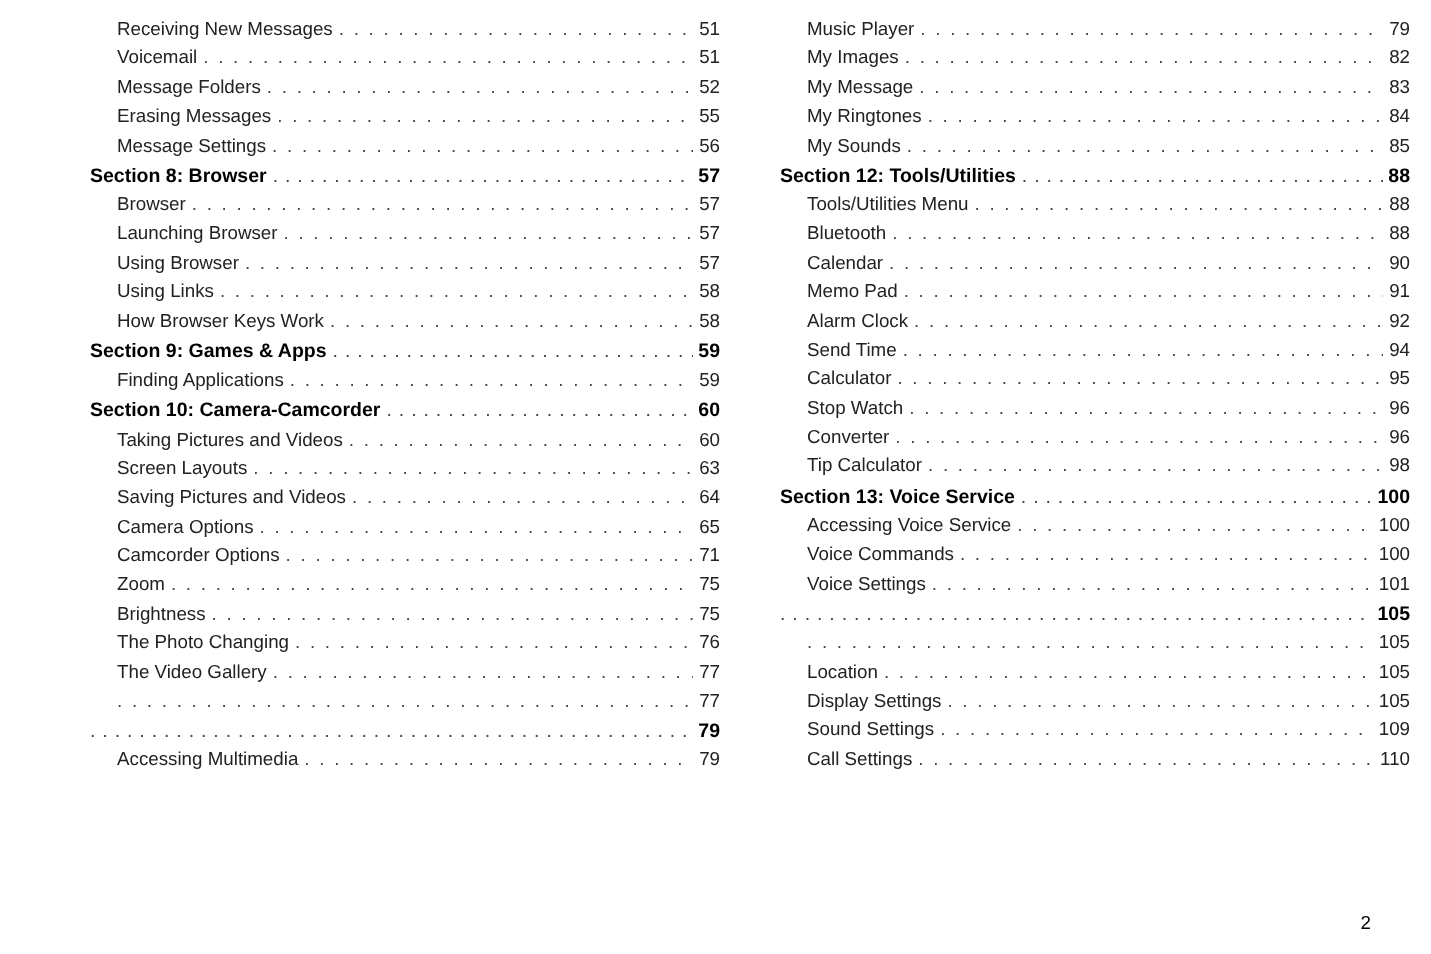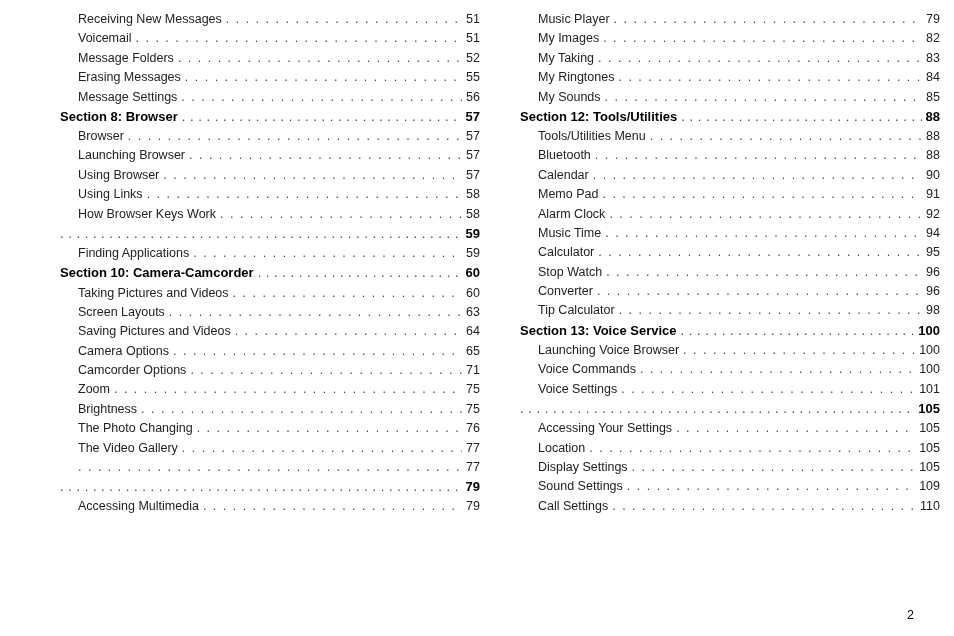--- a/index.html
+++ b/index.html
@@ -121,20 +121,21 @@
         <span class="label">Using Links</span>
         <span class="dots">. . . . . . . . . . . . . . . . . . . . . . . . . . . . . . . . . . . . . . . . . . . . . . . . . . . . . . . . . . . . . . . . . . . . . . . . . . . . . . . . . . . . . . . . . . . . . . . . . . . . . . . . . . . . . . . . . .</span>
         <span class="page-num">58</span>
       </div>
       <div class="sub-row">
         <span class="label">How Browser Keys Work</span>
         <span class="dots">. . . . . . . . . . . . . . . . . . . . . . . . . . . . . . . . . . . . . . . . . . . . . . . . . . . . . . . . . . . . . . . . . . . . . . . . . . . . . . . . . . . . . . . . . . . . . . . . . . . . . . . . . . . . . . . . . .</span>
         <span class="page-num">58</span>
       </div>
       <div class="section-row">
+        <span class="label">Section 9:  Games &amp; Apps</span>
         <span class="dots">. . . . . . . . . . . . . . . . . . . . . . . . . . . . . . . . . . . . . . . . . . . . . . . . . . . . . . . . . . . . . . . . . . . . . . . . . . . . . . . . . . . . . . . . . . . . . . . . . . . . . . . . . . . . . . . . . .</span>
         <span class="page-num">59</span>
       </div>
       <div class="sub-row">
         <span class="label">Finding Applications</span>
         <span class="dots">. . . . . . . . . . . . . . . . . . . . . . . . . . . . . . . . . . . . . . . . . . . . . . . . . . . . . . . . . . . . . . . . . . . . . . . . . . . . . . . . . . . . . . . . . . . . . . . . . . . . . . . . . . . . . . . . . .</span>
         <span class="page-num">59</span>
       </div>
       <div class="section-row">
         <span class="label">Section 10:  Camera-Camcorder</span>
@@ -205,21 +206,21 @@
         <span class="label">Music Player</span>
         <span class="dots">. . . . . . . . . . . . . . . . . . . . . . . . . . . . . . . . . . . . . . . . . . . . . . . . . . . . . . . . . . . . . . . . . . . . . . . . . . . . . . . . . . . . . . . . . . . . . . . . . . . . . . . . . . . . . . . . . .</span>
         <span class="page-num">79</span>
       </div>
       <div class="sub-row">
         <span class="label">My Images</span>
         <span class="dots">. . . . . . . . . . . . . . . . . . . . . . . . . . . . . . . . . . . . . . . . . . . . . . . . . . . . . . . . . . . . . . . . . . . . . . . . . . . . . . . . . . . . . . . . . . . . . . . . . . . . . . . . . . . . . . . . . .</span>
         <span class="page-num">82</span>
       </div>
       <div class="sub-row">
-        <span class="label">My Taking</span>
+        <span class="label">My Message</span>
         <span class="dots">. . . . . . . . . . . . . . . . . . . . . . . . . . . . . . . . . . . . . . . . . . . . . . . . . . . . . . . . . . . . . . . . . . . . . . . . . . . . . . . . . . . . . . . . . . . . . . . . . . . . . . . . . . . . . . . . . .</span>
         <span class="page-num">83</span>
       </div>
       <div class="sub-row">
         <span class="label">My Ringtones</span>
         <span class="dots">. . . . . . . . . . . . . . . . . . . . . . . . . . . . . . . . . . . . . . . . . . . . . . . . . . . . . . . . . . . . . . . . . . . . . . . . . . . . . . . . . . . . . . . . . . . . . . . . . . . . . . . . . . . . . . . . . .</span>
         <span class="page-num">84</span>
       </div>
       <div class="sub-row">
         <span class="label">My Sounds</span>
@@ -250,21 +251,21 @@
         <span class="label">Memo Pad</span>
         <span class="dots">. . . . . . . . . . . . . . . . . . . . . . . . . . . . . . . . . . . . . . . . . . . . . . . . . . . . . . . . . . . . . . . . . . . . . . . . . . . . . . . . . . . . . . . . . . . . . . . . . . . . . . . . . . . . . . . . . .</span>
         <span class="page-num">91</span>
       </div>
       <div class="sub-row">
         <span class="label">Alarm Clock</span>
         <span class="dots">. . . . . . . . . . . . . . . . . . . . . . . . . . . . . . . . . . . . . . . . . . . . . . . . . . . . . . . . . . . . . . . . . . . . . . . . . . . . . . . . . . . . . . . . . . . . . . . . . . . . . . . . . . . . . . . . . .</span>
         <span class="page-num">92</span>
       </div>
       <div class="sub-row">
-        <span class="label">Music Time</span>
+        <span class="label">Send Time</span>
         <span class="dots">. . . . . . . . . . . . . . . . . . . . . . . . . . . . . . . . . . . . . . . . . . . . . . . . . . . . . . . . . . . . . . . . . . . . . . . . . . . . . . . . . . . . . . . . . . . . . . . . . . . . . . . . . . . . . . . . . .</span>
         <span class="page-num">94</span>
       </div>
       <div class="sub-row">
         <span class="label">Calculator</span>
         <span class="dots">. . . . . . . . . . . . . . . . . . . . . . . . . . . . . . . . . . . . . . . . . . . . . . . . . . . . . . . . . . . . . . . . . . . . . . . . . . . . . . . . . . . . . . . . . . . . . . . . . . . . . . . . . . . . . . . . . .</span>
         <span class="page-num">95</span>
       </div>
       <div class="sub-row">
         <span class="label">Stop Watch</span>
@@ -280,40 +281,39 @@
         <span class="label">Tip Calculator</span>
         <span class="dots">. . . . . . . . . . . . . . . . . . . . . . . . . . . . . . . . . . . . . . . . . . . . . . . . . . . . . . . . . . . . . . . . . . . . . . . . . . . . . . . . . . . . . . . . . . . . . . . . . . . . . . . . . . . . . . . . . .</span>
         <span class="page-num">98</span>
       </div>
       <div class="section-row">
         <span class="label">Section 13:  Voice Service</span>
         <span class="dots">. . . . . . . . . . . . . . . . . . . . . . . . . . . . . . . . . . . . . . . . . . . . . . . . . . . . . . . . . . . . . . . . . . . . . . . . . . . . . . . . . . . . . . . . . . . . . . . . . . . . . . . . . . . . . . . . . .</span>
         <span class="page-num">100</span>
       </div>
       <div class="sub-row">
-        <span class="label">Launching Voice Browser</span>
+        <span class="label">Accessing Voice Service</span>
         <span class="dots">. . . . . . . . . . . . . . . . . . . . . . . . . . . . . . . . . . . . . . . . . . . . . . . . . . . . . . . . . . . . . . . . . . . . . . . . . . . . . . . . . . . . . . . . . . . . . . . . . . . . . . . . . . . . . . . . . .</span>
         <span class="page-num">100</span>
       </div>
       <div class="sub-row">
         <span class="label">Voice Commands</span>
         <span class="dots">. . . . . . . . . . . . . . . . . . . . . . . . . . . . . . . . . . . . . . . . . . . . . . . . . . . . . . . . . . . . . . . . . . . . . . . . . . . . . . . . . . . . . . . . . . . . . . . . . . . . . . . . . . . . . . . . . .</span>
         <span class="page-num">100</span>
       </div>
       <div class="sub-row">
         <span class="label">Voice Settings</span>
         <span class="dots">. . . . . . . . . . . . . . . . . . . . . . . . . . . . . . . . . . . . . . . . . . . . . . . . . . . . . . . . . . . . . . . . . . . . . . . . . . . . . . . . . . . . . . . . . . . . . . . . . . . . . . . . . . . . . . . . . .</span>
         <span class="page-num">101</span>
       </div>
       <div class="section-row">
         <span class="dots">. . . . . . . . . . . . . . . . . . . . . . . . . . . . . . . . . . . . . . . . . . . . . . . . . . . . . . . . . . . . . . . . . . . . . . . . . . . . . . . . . . . . . . . . . . . . . . . . . . . . . . . . . . . . . . . . . .</span>
         <span class="page-num">105</span>
       </div>
       <div class="sub-row">
-        <span class="label">Accessing Your Settings</span>
         <span class="dots">. . . . . . . . . . . . . . . . . . . . . . . . . . . . . . . . . . . . . . . . . . . . . . . . . . . . . . . . . . . . . . . . . . . . . . . . . . . . . . . . . . . . . . . . . . . . . . . . . . . . . . . . . . . . . . . . . .</span>
         <span class="page-num">105</span>
       </div>
       <div class="sub-row">
         <span class="label">Location</span>
         <span class="dots">. . . . . . . . . . . . . . . . . . . . . . . . . . . . . . . . . . . . . . . . . . . . . . . . . . . . . . . . . . . . . . . . . . . . . . . . . . . . . . . . . . . . . . . . . . . . . . . . . . . . . . . . . . . . . . . . . .</span>
         <span class="page-num">105</span>
       </div>
       <div class="sub-row">
         <span class="label">Display Settings</span>

